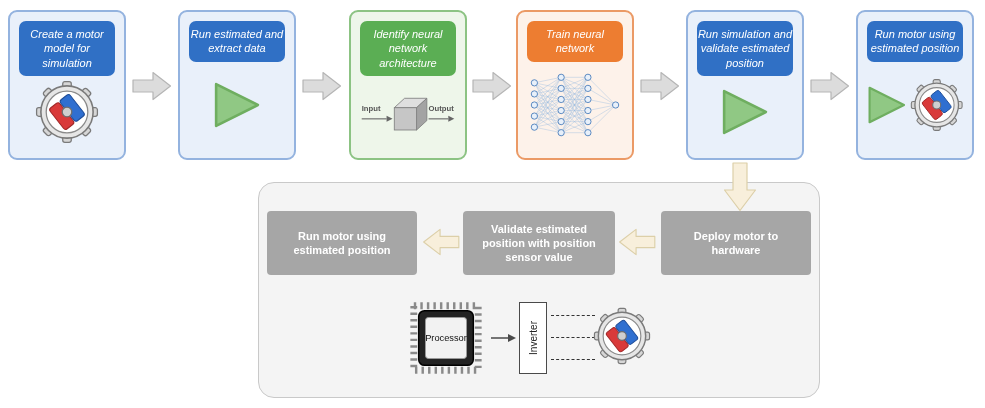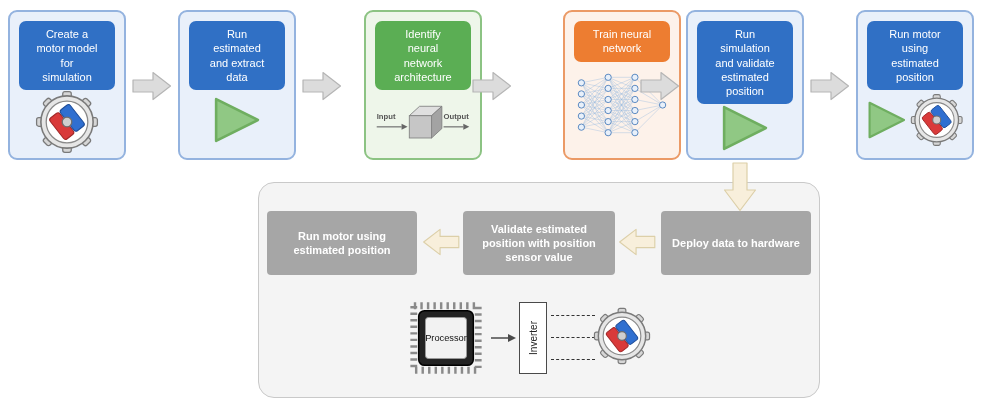--- a/index.html
+++ b/index.html
@@ -4,24 +4,24 @@
 <style>
   * { margin:0; padding:0; box-sizing:border-box; }
   body { font-family:"Liberation Sans", sans-serif; background:#fff; }
   .canvas { position:relative; width:985px; height:408px; background:#ffffff; overflow:hidden; }
 
   
   .card { position:absolute; top:10px; width:118px; height:150px; border-radius:9px;
           border:2px solid; display:flex; flex-direction:column; align-items:center; padding:9px; }
   .card.blue   { background:var(--blue-card-bg,#e9f0fa);  border-color:var(--blue-card-border,#94b3df); }
   .card.green  { background:var(--green-card-bg,#eef6ea); border-color:var(--green-card-border,#8cc383); }
-  .card.orange { background:var(--orange-card-bg,#fdf2ea);border-color:var(--orange-card-border,#eb9a66);margin-left:47px; }
+  .card.orange { background:var(--orange-card-bg,#fdf2ea);border-color:var(--orange-card-border,#eb9a66); }
 
   .btn { width:100%; border-radius:7px; color:#fff; font-size:11px; line-height:1.3;
-         text-align:center; padding:6px 17px; cursor:pointer; }
+         text-align:center; padding:6px 0; cursor:pointer;font-style:italic; }
   .btn.blue   { background:var(--blue,#3070c5); }
   .btn.green  { background:var(--green,#5bae54); }
   .btn.orange { background:var(--orange,#ed7d31); }
 
   .icon-area { flex:1; width:100%; display:flex; align-items:center; justify-content:center; gap:3px;font-weight:bold; }
 
   .harrow { position:absolute; top:70px; width:40px; height:32px; }
   .varrow { position:absolute; z-index:3; }
 
   
@@ -104,21 +104,21 @@
       <svg width="48" height="48">
           <use href="#play-sym"></use>
         </svg>
     </div>
   </div>
 
   <svg class="harrow" style="left:302px">
       <use href="#arrow-right-sym"></use>
     </svg>
 
-  <div class="card green" style="left:364px">
+  <div class="card green" style="left:349px">
     <div class="btn green">Identify neural network architecture</div>
     <div class="icon-area">
       <svg width="102" height="58" viewBox="0 0 112 62">
         <text x="2" y="30" class="cube-txt">Input</text>
         <line x1="2" y1="39" x2="31" y2="39" stroke="#666" stroke-width="1.3"></line>
         <polygon points="31,35.5 38,39 31,42.5" fill="#666"></polygon>
         <polygon points="40,26 52,15 78,15 66,26" fill="#dfdfdf" stroke="#808080" stroke-width="1"></polygon>
         <polygon points="66,26 78,15 78,41 66,52" fill="#a3a3a3" stroke="#808080" stroke-width="1"></polygon>
         <rect x="40" y="26" width="26" height="26" fill="#c6c6c6" stroke="#808080" stroke-width="1"></rect>
         <text x="80" y="30" class="cube-txt">Output</text>
@@ -261,21 +261,21 @@
 
   <div class="gray-panel">
     <div class="gray-box" style="left:8px;width:150px">Run motor using estimated position</div>
     <svg class="larrow" style="left:163px">
         <use href="#arrow-left-cream-sym"></use>
       </svg>
     <div class="gray-box" style="left:204px;width:152px">Validate estimated position with position sensor value</div>
     <svg class="larrow" style="left:359px">
         <use href="#arrow-left-cream-sym"></use>
       </svg>
-    <div class="gray-box" style="left:402px;width:150px">Deploy data to hardware</div>
+    <div class="gray-box" style="left:402px;width:150px">Deploy motor to hardware</div>
 
     <svg class="chip" style="left:146px;top:114px" width="82" height="82" viewBox="0 0 84 84">
       <rect x="9" y="9" width="66" height="66" fill="none" stroke="#8a8a8a" stroke-width="7" stroke-dasharray="2.5 4.2"></rect>
       <rect x="14" y="14" width="56" height="56" rx="6" fill="#232323" stroke="#000" stroke-width="1.5"></rect>
       <rect x="21" y="21" width="42" height="42" rx="3" fill="#f2f2f2" stroke="#9a9a9a" stroke-width="1"></rect>
       <text x="42" y="45" class="chip-txt" text-anchor="middle">Processor</text>
     </svg>
 
     <svg class="sarrow" style="left:232px;top:149px" width="26" height="12">
       <line x1="0" y1="6" x2="17" y2="6" stroke="#4a4a4a" stroke-width="1.5"></line>

